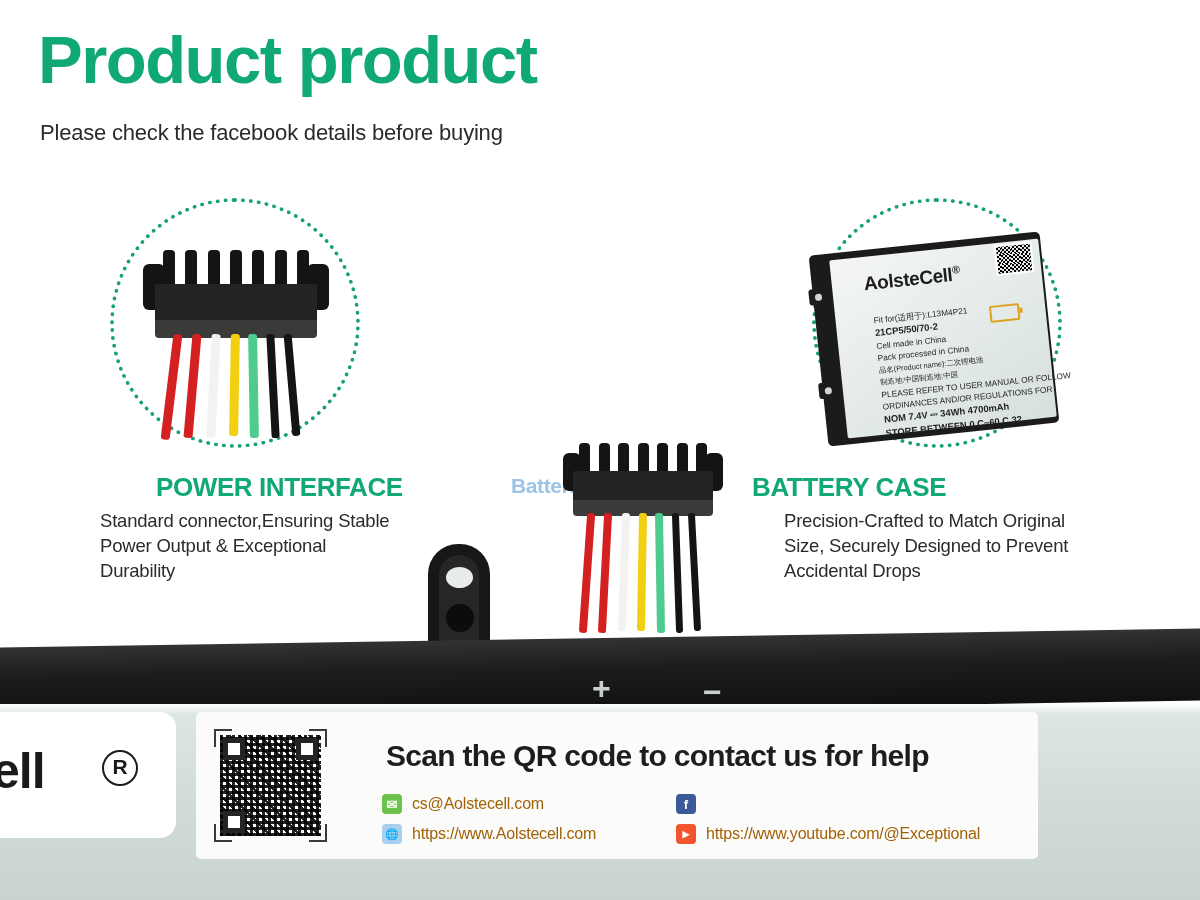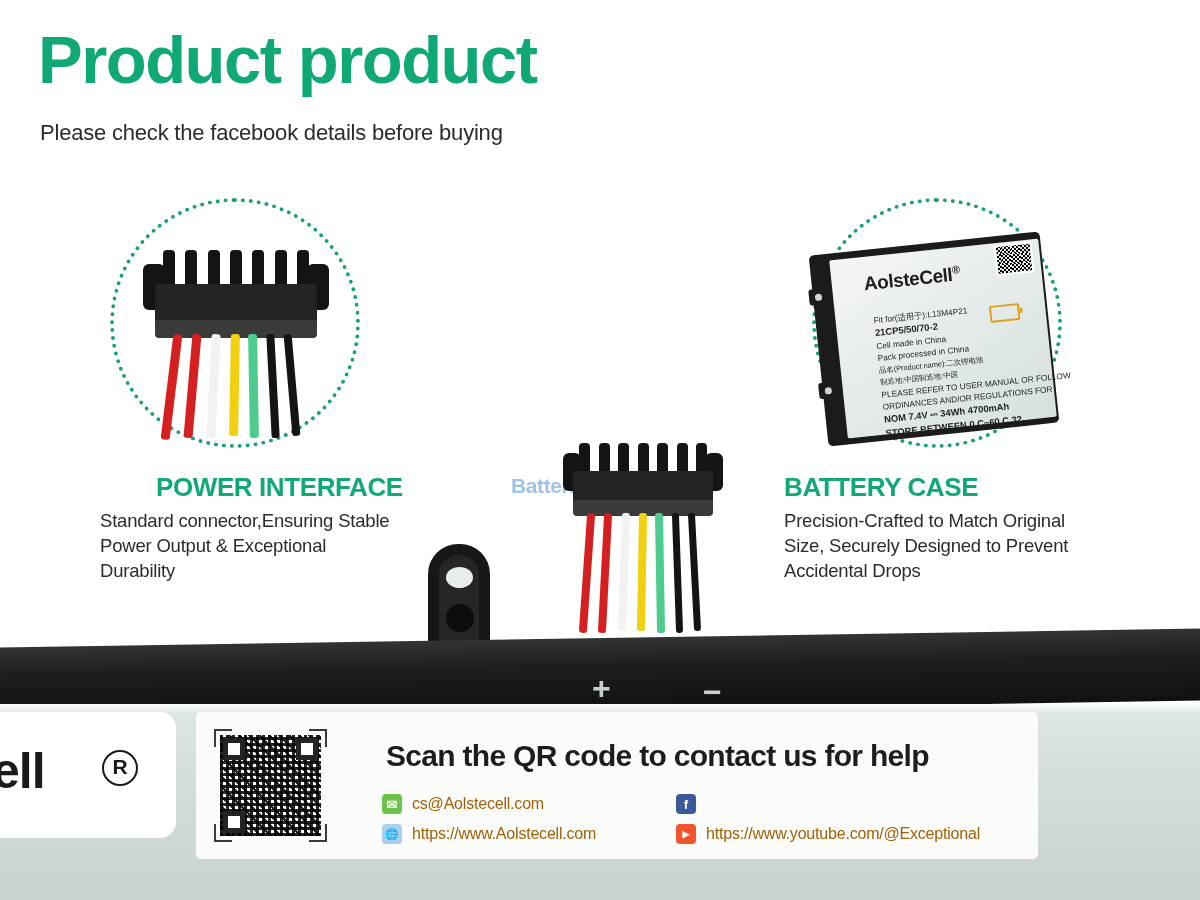--- a/index.html
+++ b/index.html
@@ -97,21 +97,21 @@
   }
   .feat-body {
     position: absolute;
     font-size: 18.5px;
     line-height: 25px;
     color: #2b2b2b;
     letter-spacing: -0.2px;
   }
   #feat-left-title  { left: 116px; top: 472px; margin-left: 40px; }
   #feat-left-body   { left: 100px; top: 508px; width: 300px; }
-  #feat-right-title { left: 784px; top: 472px; }
+  #feat-right-title { left: 752px; top: 472px; }
   #feat-right-body  { left: 784px; top: 508px; width: 320px; }
 
   
   #battery-case {
     position: absolute;
     left: 818px;
     top: 243px;
     width: 232px;
     height: 192px;
     transform: rotate(-6deg);

